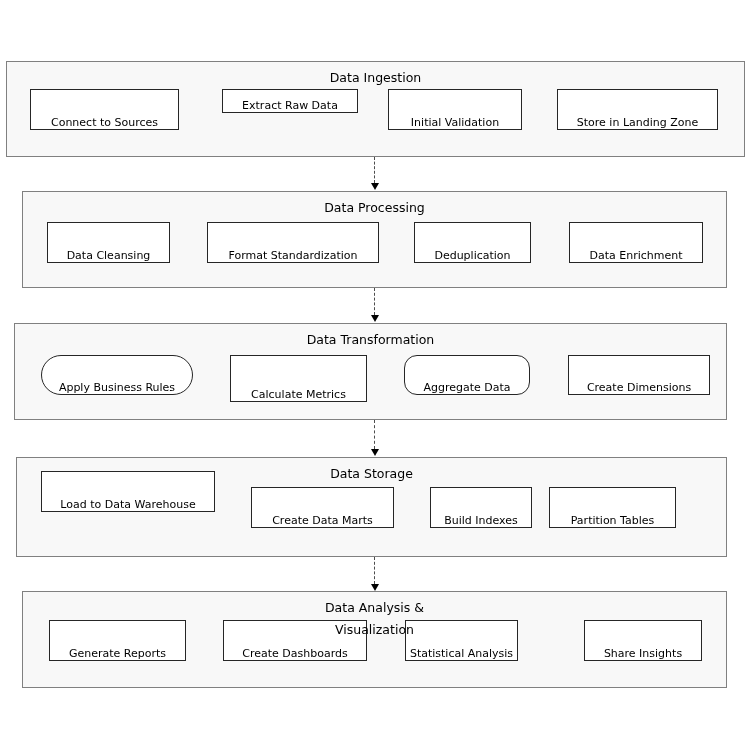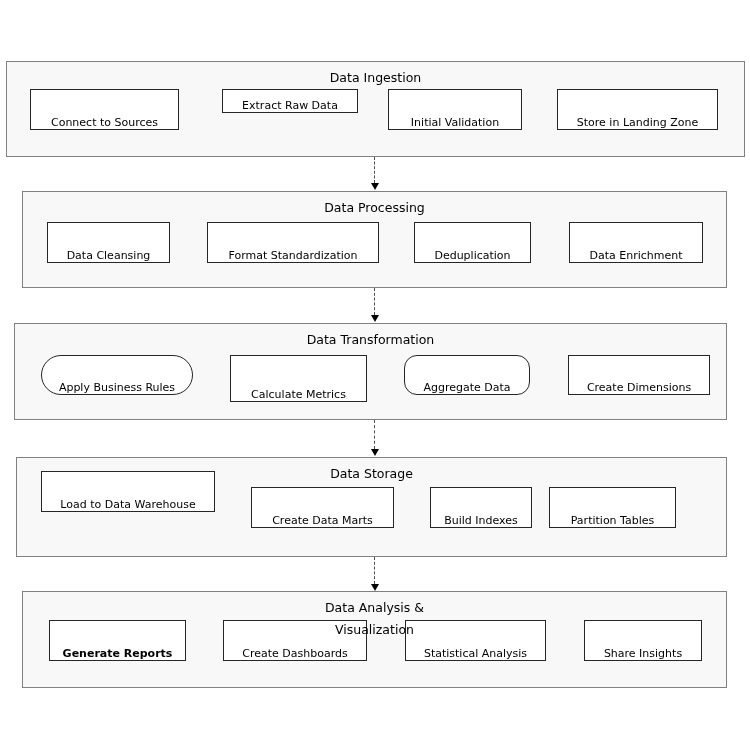--- a/index.html
+++ b/index.html
@@ -179,26 +179,26 @@
   </div>
 
   <div class="connector" style="left:368px; top:557px; height:34px;">
     <div class="shaft" style="height:27px;"></div>
     <div class="head"></div>
   </div>
 
   <div class="stage" style="left:22px; top:591px; width:705px; height:97px;">
     <div class="stage-title wrap">Data Analysis &amp; Visualization</div>
   </div>
-  <div class="step" style="left:49px; top:620px; width:137px; height:41px;font-weight:bold;">
+  <div class="step" style="left:49px; top:620px; width:137px; height:41px;">
     <span>Generate Reports</span>
   </div>
   <div class="step" style="left:223px; top:620px; width:144px; height:41px;">
     <span>Create Dashboards</span>
   </div>
-  <div class="step" style="left:405px; top:620px; width:141px; height:41px;">
+  <div class="step" style="left:405px; top:620px; width:113px; height:41px;">
     <span>Statistical Analysis</span>
   </div>
   <div class="step" style="left:584px; top:620px; width:118px; height:41px;">
     <span>Share Insights</span>
   </div>
 
 </div>
 
 </body></html>

